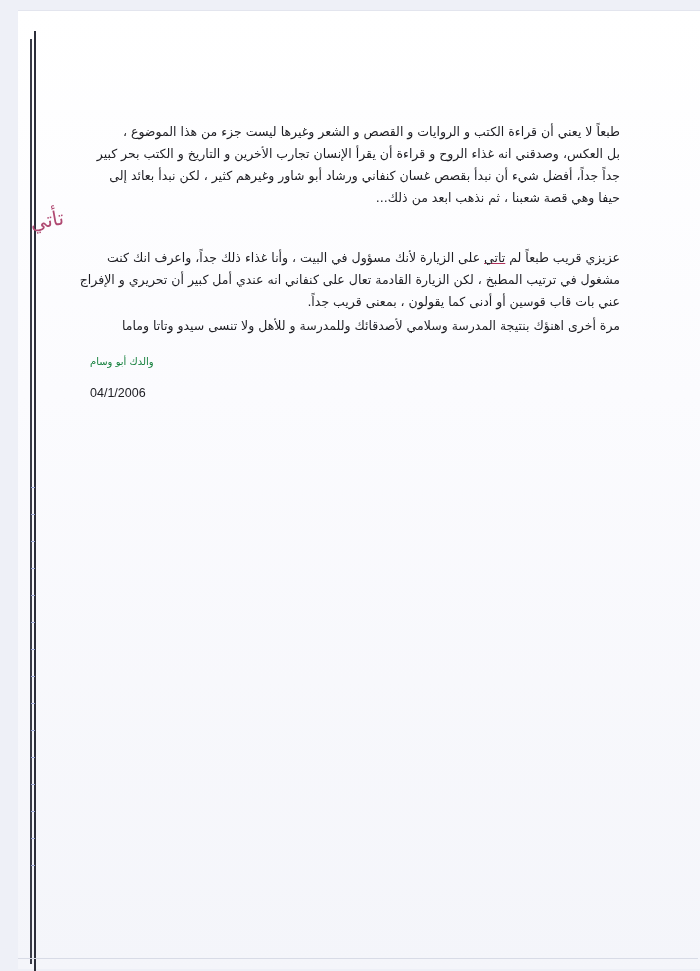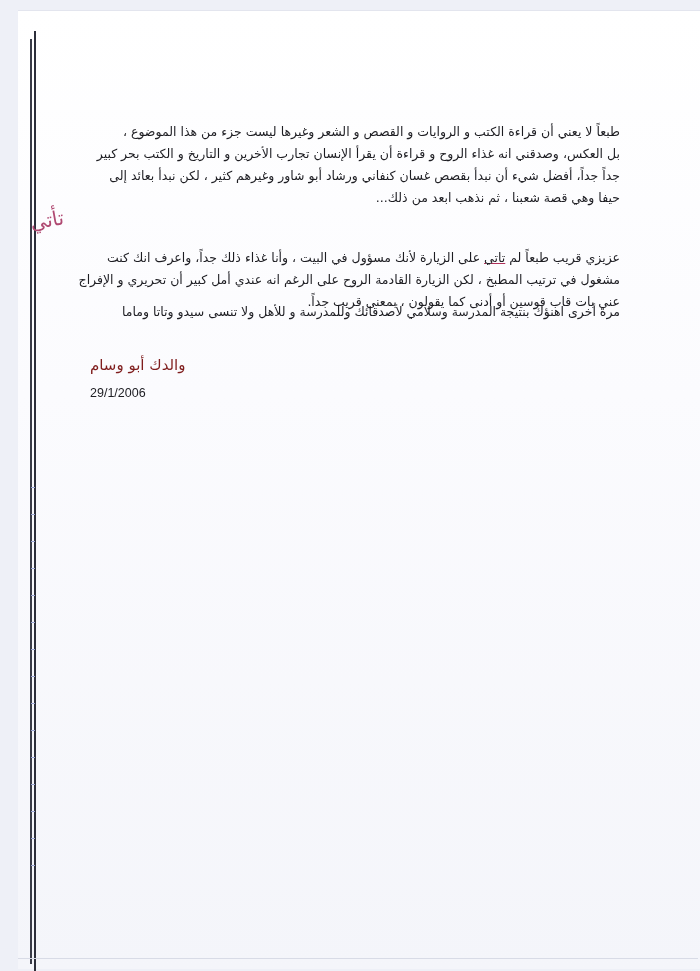--- a/index.html
+++ b/index.html
@@ -28,25 +28,25 @@
     }
     .bottom-edge {
       position: absolute; left: 18px; top: 958px; width: 680px; height: 1px; background: #d8dbe6;
     }
     .text-block {
       position: absolute; right: 80px; direction: rtl; text-align: right;
       font-family: "DejaVu Sans", sans-serif; font-size: 12.5px; line-height: 22px; color: #1d1d22; margin-top: 27px;
     }
     .para1 { top: 94px; width: 525px; }
     .para2 { top: 220px; width: 525px; }
-    .para3 { top: 274px; width: 540px; }
+    .para3 { top: 288px; width: 540px; }
     .line { display: block; white-space: nowrap; }
     .signature {
       position: absolute; left: 90px; top: 356px; direction: rtl;
-      font-size: 15px; color: #7f1d1d;
+      font-size: 10px; color: #15803d;
     }
     .date {
       position: absolute; left: 90px; top: 386px;
       font-family: "Liberation Sans", sans-serif; font-size: 12.5px; color: #1d1d22;
     }
     .underlined { text-decoration: underline; text-decoration-color: #b0305a; }
     .margin-note {
       position: absolute; left: 30px; top: 208px; font-size: 20px; color: #b04a72;
       font-family: "DejaVu Sans", sans-serif; transform: rotate(-10deg);
       direction: rtl;
@@ -66,22 +66,22 @@
   <span class="line">طبعاً لا يعني أن قراءة الكتب و الروايات و القصص و الشعر وغيرها ليست جزء من هذا الموضوع ،</span>
   <span class="line">بل العكس، وصدقني انه غذاء الروح و قراءة أن يقرأ الإنسان تجارب الأخرين و التاريخ و الكتب بحر كبير</span>
   <span class="line">جداً جداً، أفضل شيء أن نبدأ بقصص غسان كنفاني ورشاد أبو شاور وغيرهم كثير ، لكن نبدأ بعائد إلى</span>
   <span class="line">حيفا وهي قصة شعبنا ، ثم نذهب ابعد من ذلك...</span>
 </div>
 
 <div class="margin-note">تأتي</div>
 
 <div class="text-block para2">
   <span class="line"><span>عزيزي قريب طبعاً لم </span><span class="underlined">تاتي</span><span> على الزيارة لأنك مسؤول في البيت ، وأنا غذاء ذلك جداً، واعرف انك كنت</span></span>
-  <span class="line">مشغول في ترتيب المطبخ ، لكن الزيارة القادمة الروح على الرغم انه عندي أمل كبير أن تحريري و الإفراج</span>
+  <span class="line">مشغول في ترتيب المطبخ ، لكن الزيارة القادمة تعال على كنفاني انه عندي أمل كبير أن تحريري و الإفراج</span>
   <span class="line">عني بات قاب قوسين أو أدنى كما يقولون ، بمعنى قريب جداً.</span>
 </div>
 
 <div class="text-block para3">
   <span class="line">مرة أخرى اهنؤك بنتيجة المدرسة وسلامي لأصدقائك وللمدرسة و للأهل ولا تنسى سيدو وتاتا وماما</span>
 </div>
 
 <div class="signature">والدك أبو وسام</div>
-<div class="date">29/1/2006</div>
+<div class="date">04/1/2006</div>
 
 </body></html>

